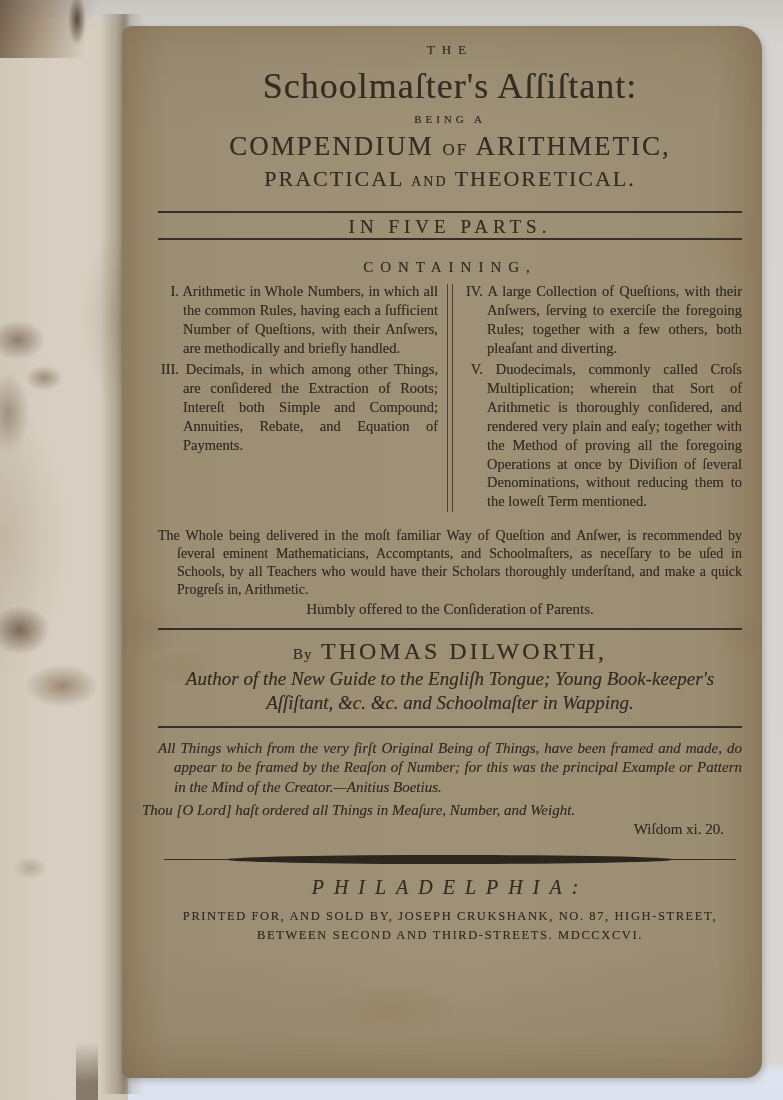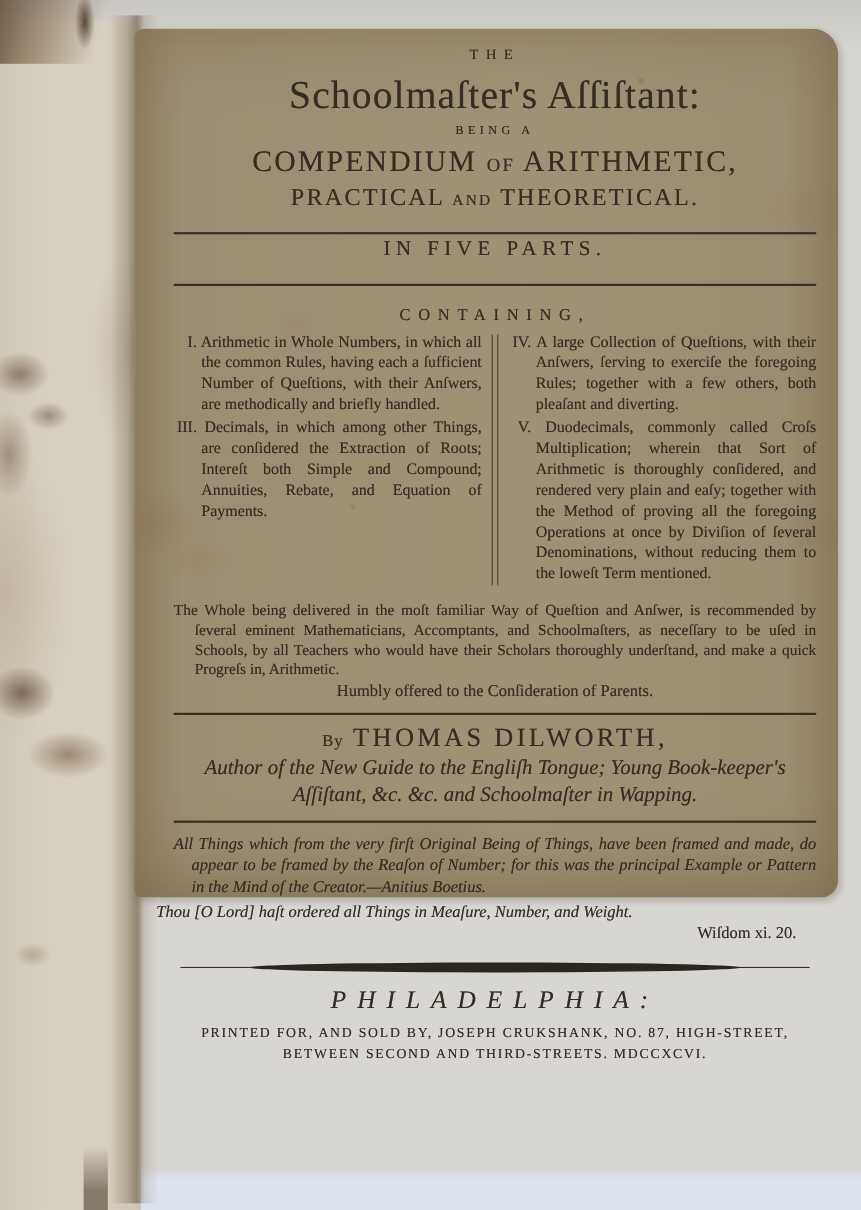--- a/index.html
+++ b/index.html
@@ -35,21 +35,21 @@
   .spine-bottom{
     position:absolute;left:76px;top:1042px;width:22px;height:58px;z-index:2;
     background:linear-gradient(180deg, rgba(70,52,36,0), rgba(70,52,36,.55) 70%);
   }
   .gutter{
     position:absolute;left:100px;top:14px;width:44px;height:1080px;z-index:2;
     background:linear-gradient(90deg, rgba(90,70,48,0) 0%, rgba(90,70,48,.28) 38%, rgba(62,46,30,.42) 55%, rgba(130,108,80,.20) 72%, rgba(130,108,80,0) 100%);
   }
   
   .page{
-    position:absolute;left:122px;top:26px;width:640px;height:790px;z-index:3;
+    position:absolute;left:122px;top:26px;width:640px;height:1052px;z-index:3;
     border-radius:10px 24px 16px 8px;
     background-color:#d8d1c3;
     background-image:linear-gradient(90deg,#c9bfad 0%,#d7d0c2 7%,#dbd5c7 55%,#d6cfc0 92%,#ccc3b1 100%),
                      linear-gradient(180deg,#d3ccbd 0%,#dad4c6 10%,#dad4c6 88%,#d0c8b7 100%);
     background-blend-mode:multiply;
     box-shadow:inset 0 0 42px rgba(120,100,70,.32), inset -10px -12px 28px rgba(120,100,70,.22), 2px 3px 6px rgba(60,50,40,.25);
   }
   .page::after{
     content:"";position:absolute;inset:0;border-radius:inherit;pointer-events:none;
     background-image:
@@ -70,21 +70,21 @@
   .c{text-align:center;}
   .kicker{font-size:13px;letter-spacing:7px;margin:0 0 7px;}
   .main-title{font-size:36px;letter-spacing:1px;margin:0 0 6px;white-space:nowrap;}
   .tiny-caps{font-size:11px;letter-spacing:4px;margin:5px 0 6px;}
   .compendium{font-size:27px;letter-spacing:2px;margin:0;white-space:nowrap;}
   .compendium .sm{font-size:17px;letter-spacing:2px;}
   .practical{font-size:22px;letter-spacing:2px;margin:4px 0 10px;white-space:nowrap;}
   .practical .sm{font-size:14px;letter-spacing:2px;}
   .five-parts{
     border-top:2px solid #36criticalmistake;border-top:2px solid #362f25;border-bottom:2px solid #362f25;
-    padding:3px 0 20px;font-size:19px;letter-spacing:5px;
+    padding:3px 0 0;font-size:19px;letter-spacing:5px;
   }
   .containing{font-size:15px;letter-spacing:7px;margin:9px 0 6px;}
   .cols{display:flex;align-items:stretch;margin-top:2px;}
   .col{flex:1 1 0;font-size:14.5px;line-height:1.3;text-align:justify;}
   .col .item{margin:0 0 3px;padding-left:25px;text-indent:-25px;}
   .col .rn{display:inline-block;min-width:21px;text-align:right;text-indent:0;}
   .col-left{padding-right:9px;}
   .col-right{padding-left:9px;}
   .coldiv{flex:0 0 4px;border-left:1.5px solid #3a3328;border-right:1.5px solid #3a3328;opacity:.85;margin:2px 0;}
   .summary{font-size:14px;line-height:1.28;text-align:justify;margin:13px 0 0;padding-left:19px;text-indent:-19px;}
@@ -94,21 +94,21 @@
   .rule{border:0;border-top:2px solid #362f25;margin:10px 0 0;}
   .byline{font-size:24px;letter-spacing:3px;margin:8px 0 2px;white-space:nowrap;}
   .byline .sm{font-size:15px;letter-spacing:1px;text-align:right;}
   .credit{font-style:italic;font-size:19px;line-height:1.3;margin:0;}
   .epigraph{font-style:italic;font-size:15px;line-height:1.28;margin:11px 0 0;text-align:justify;padding-left:16px;text-indent:-16px;}
   .epigraph2{font-style:italic;font-size:15px;margin:4px 0 0;padding-left:0;}
   .citation{font-size:15px;text-align:right;margin:1px 18px 0 0;}
   .swell-wrap{position:relative;height:12px;margin:16px 6px 8px;}
   .swell-wrap .thin{position:absolute;left:0;right:0;top:5px;height:1.5px;background:#362f25;}
   .swell-wrap .lens{position:absolute;left:11%;width:78%;top:1px;height:9px;background:#2c261e;border-radius:50%;}
-  .city{font-style:italic;font-size:23px;letter-spacing:10px;margin:10px 0 8px;font-family:Liberation Serif, serif;}
+  .city{font-style:italic;font-size:20px;letter-spacing:10px;margin:10px 0 8px;font-family:Liberation Serif, serif;}
   .imprint{font-size:12.5px;letter-spacing:1.6px;line-height:1.55;margin:0;}
 </style>
 </head>
 <body>
 
 <div class="photo">
   <div class="endpaper"></div>
   <div class="spine-top"></div>
   <div class="spine-notch"></div>
   <div class="spine-bottom"></div>

